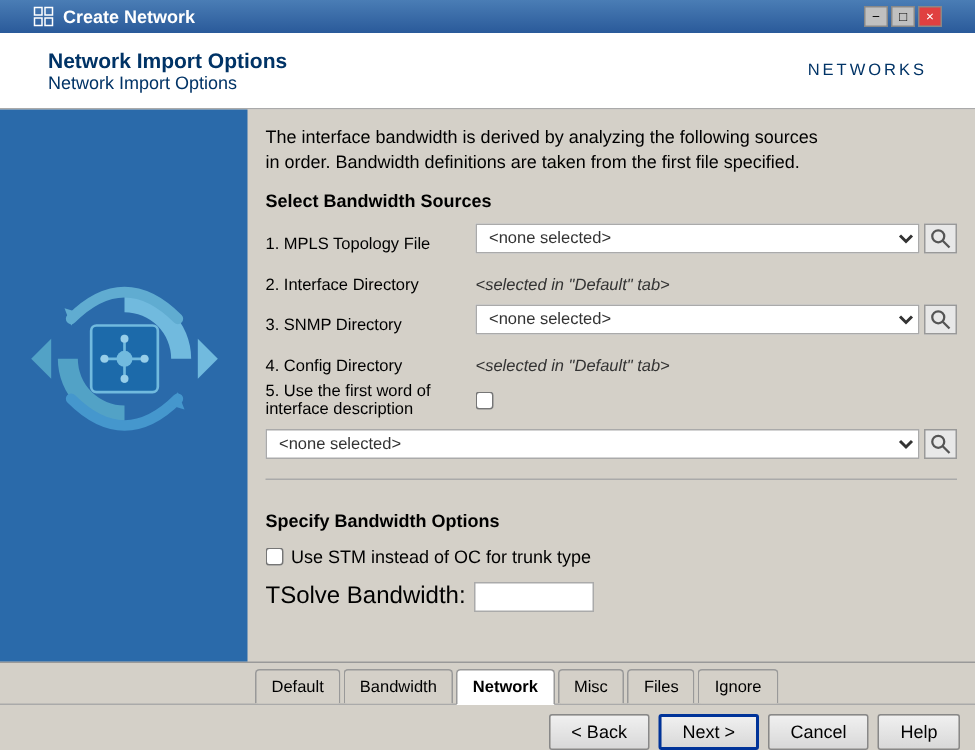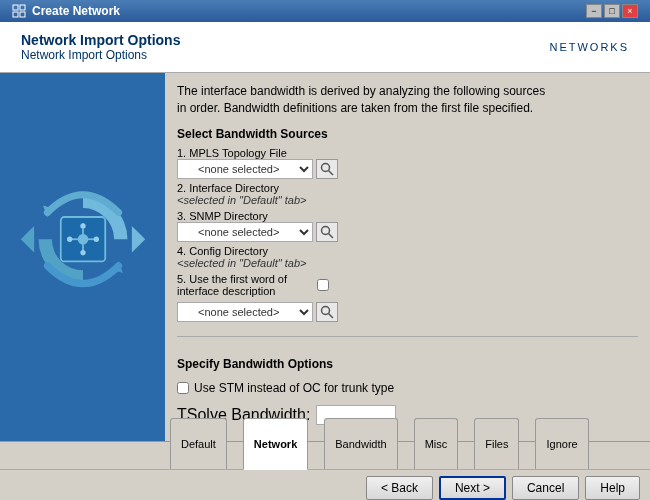--- a/index.html
+++ b/index.html
@@ -13,21 +13,21 @@
     }
 
     
     .title-bar {
       background: linear-gradient(to bottom, #4a7db5, #2a5a9a);
       color: white;
       height: 22px;
       display: flex;
       align-items: center;
       justify-content: space-between;
-      padding: 0 12px;
+      padding: 0 22px;
       user-select: none;
     }
     .title-bar-left {
       display: flex;
       align-items: center;
       gap: 6px;
     }
     .title-icon {
       width: 14px;
       height: 14px;
@@ -53,21 +53,21 @@
       color: #000;
     }
     .title-btn.close { background: #e04040; color: white; }
 
     
     .header {
       background: white;
       display: flex;
       justify-content: space-between;
       align-items: center;
-      padding: 10px 21px;
+      padding: 10px 32px;
       border-bottom: 1px solid #aaa;
     }
     .header-text h2 {
       font-size: 14px;
       font-weight: bold;
       color: #003366;
     }
     .header-text p {
       font-size: 12px;
       color: #003366;
@@ -128,24 +128,23 @@
 
     .section-label {
       font-size: 12px;
       font-weight: bold;
       color: #000;
       margin-bottom: 6px;
     }
 
     .form-row {
       display: flex;
-      align-items: flex-start;
+      align-items: flex-end;
       margin-bottom: 5px;
       min-height: 22px;
-      flex-direction: column;
     }
     .row-label {
       width: 140px;
       font-size: 11px;
       color: #000;
       flex-shrink: 0;
     }
     .row-value {
       flex: 1;
       display: flex;
@@ -163,21 +162,21 @@
       align-items: center;
       gap: 3px;
       flex: 1;
     }
     select.dropdown {
       flex: 1;
       height: 20px;
       border: 1px solid #aaa;
       background: white;
       font-size: 11px;
-      padding: 0 16px;
+      padding: 0 4px;
       color: #333;
     }
     .browse-btn {
       width: 22px;
       height: 20px;
       background: #e8e8e8;
       border: 1px solid #999;
       display: flex;
       align-items: center;
       justify-content: center;
@@ -227,27 +226,27 @@
     
     .tabs-area {
       border-top: 1px solid #999;
       padding: 4px 10px 0 170px;
       background: #d4d0c8;
       display: flex;
       align-items: flex-end;
       height: 28px;
     }
     .tab {
-      padding: 19px 10px;
+      padding: 5px 10px;
       font-size: 11px;
       border: 1px solid #999;
       border-bottom: none;
       background: #d4d0c8;
       cursor: pointer;
-      margin-right: 16px;
+      margin-right: 2px;
       border-radius: 3px 3px 0 0;
     }
     .tab.active {
       background: white;
       font-weight: bold;
       border-bottom: 1px solid white;
       margin-bottom: -1px;
     }
 
     
@@ -440,22 +439,22 @@
       <div class="tsolve-row">
         <span class="tsolve-label">TSolve Bandwidth:</span>
         <input type="text" class="tsolve-input" value="" style="">
       </div>
     </div>
   </div>
 </div>
 
 <div class="tabs-area">
   <div class="tab">Default</div>
+  <div class="tab">Bandwidth</div>
   <div class="tab active">Network</div>
-  <div class="tab">Bandwidth</div>
   <div class="tab">Misc</div>
   <div class="tab">Files</div>
   <div class="tab">Ignore</div>
 </div>
 
 <div class="bottom-bar">
   <button class="action-btn">&lt; Back</button>
   <button class="action-btn default">Next &gt;</button>
   <button class="action-btn">Cancel</button>
   <button class="action-btn">Help</button>

